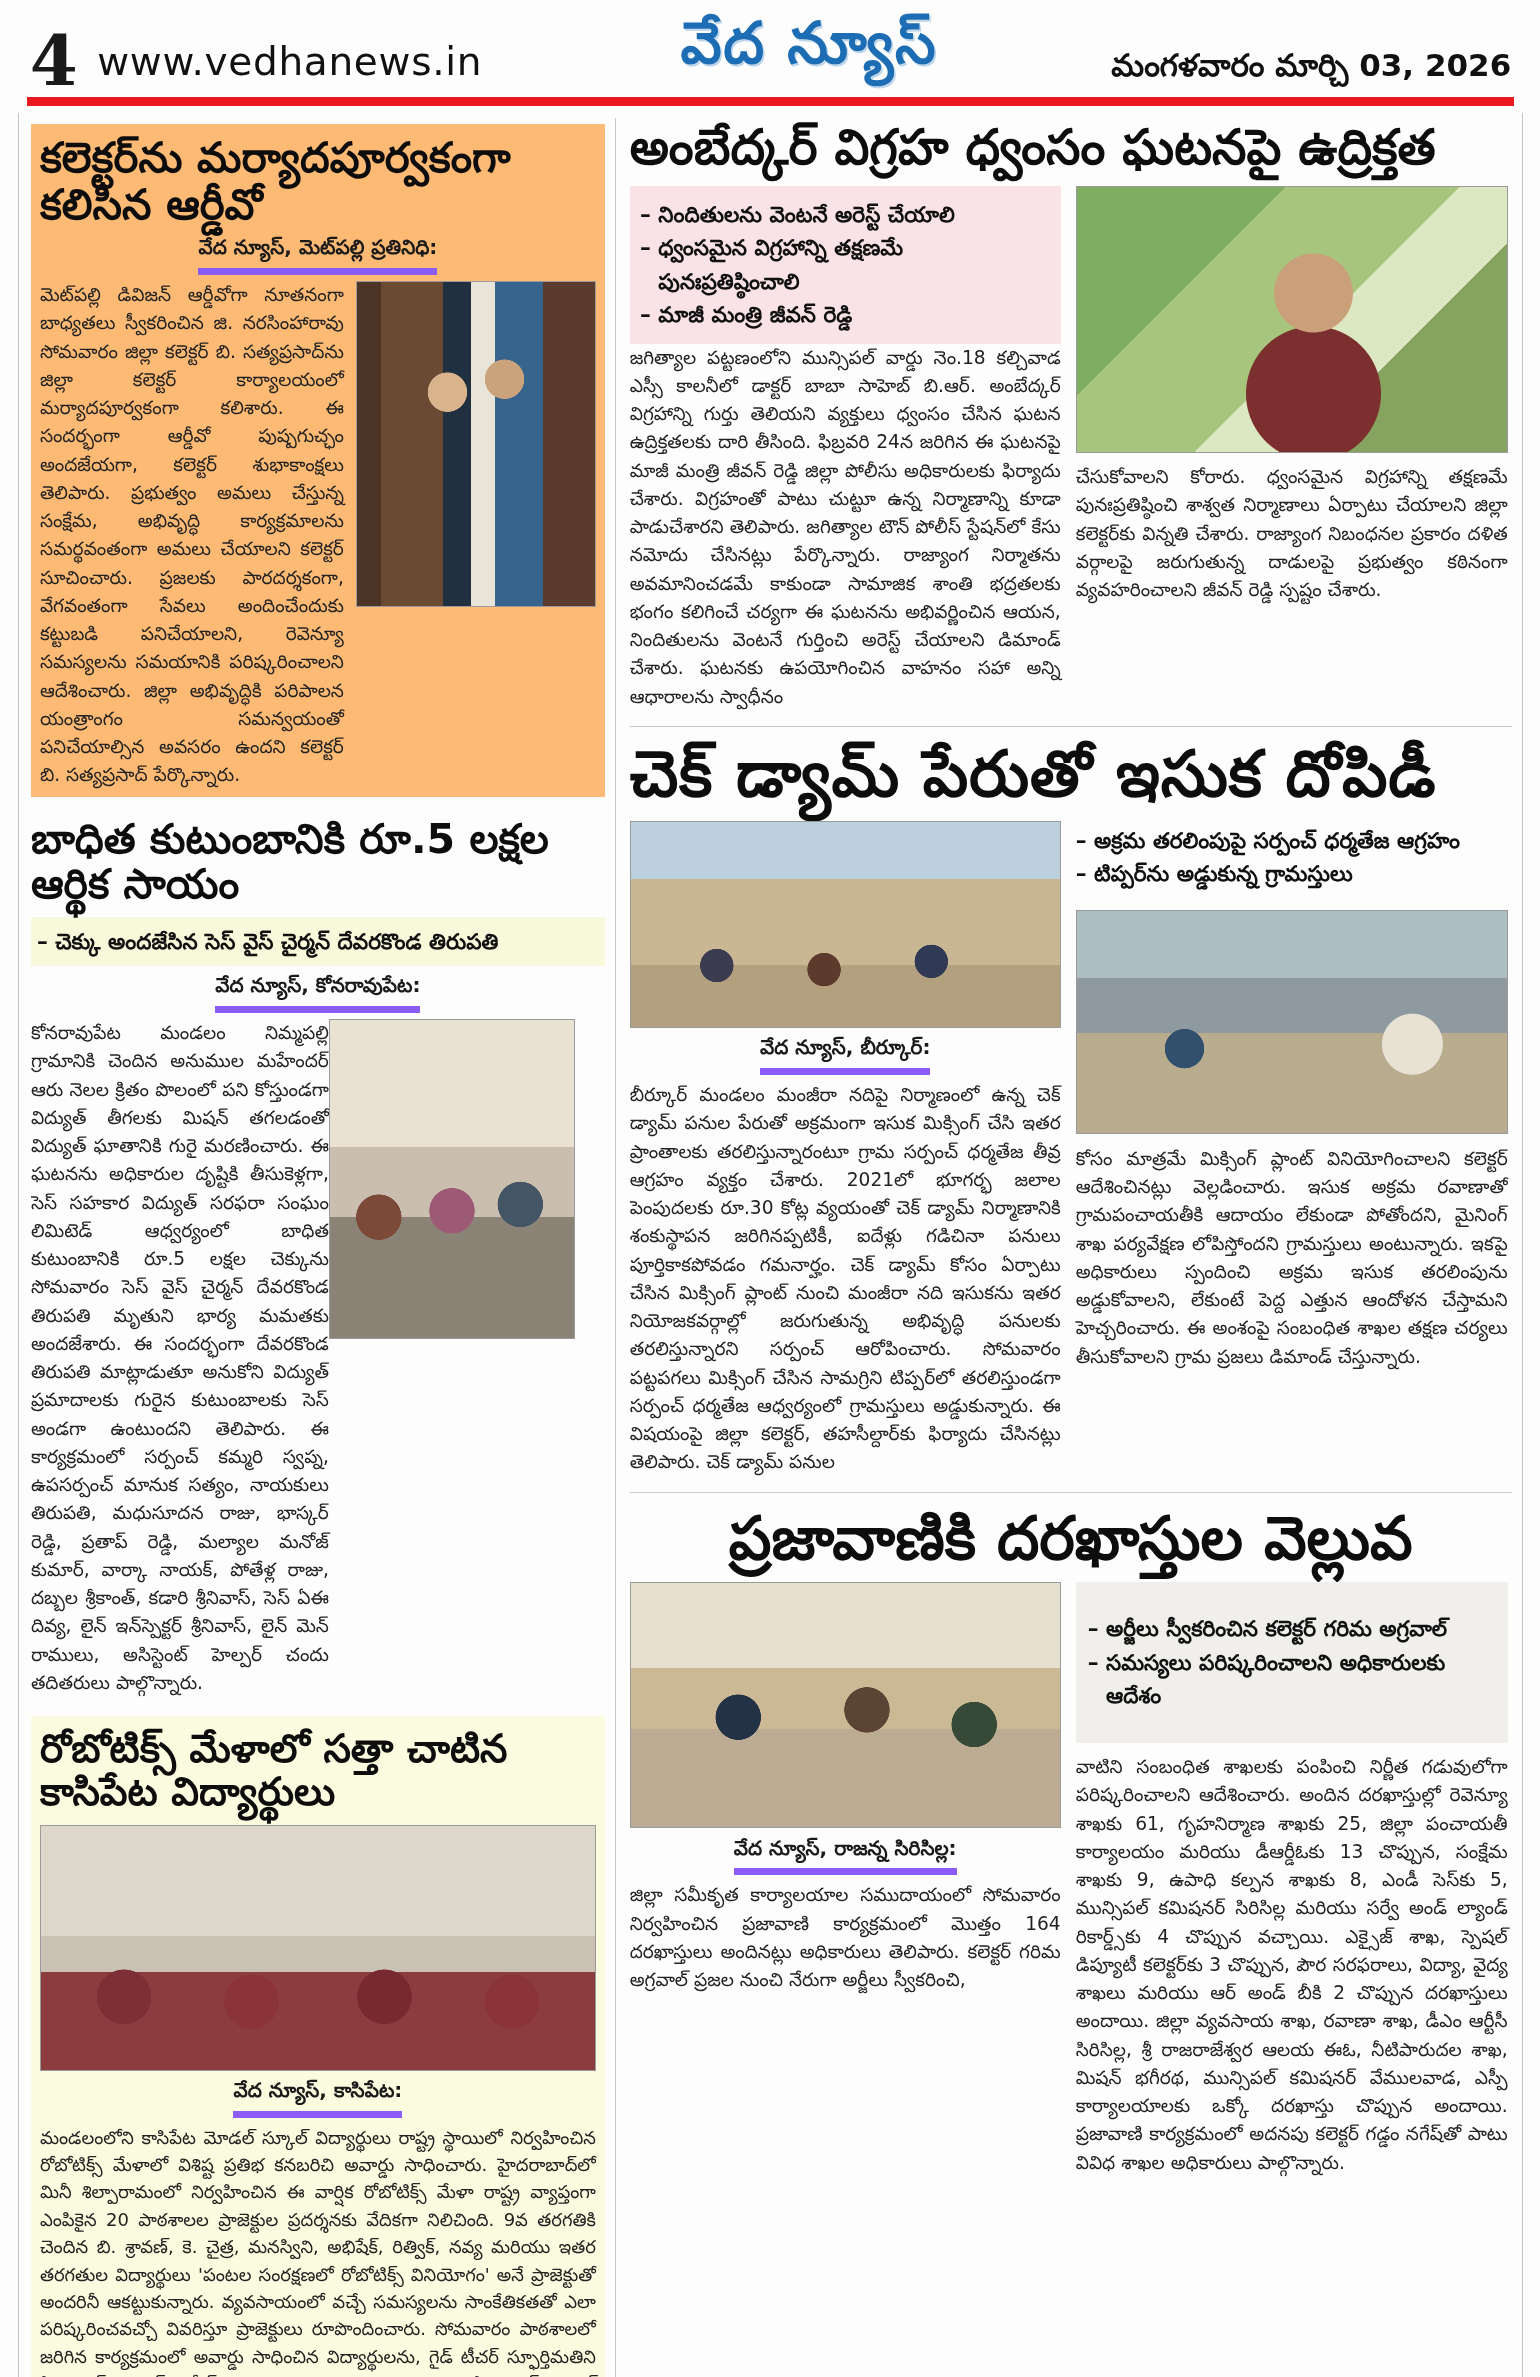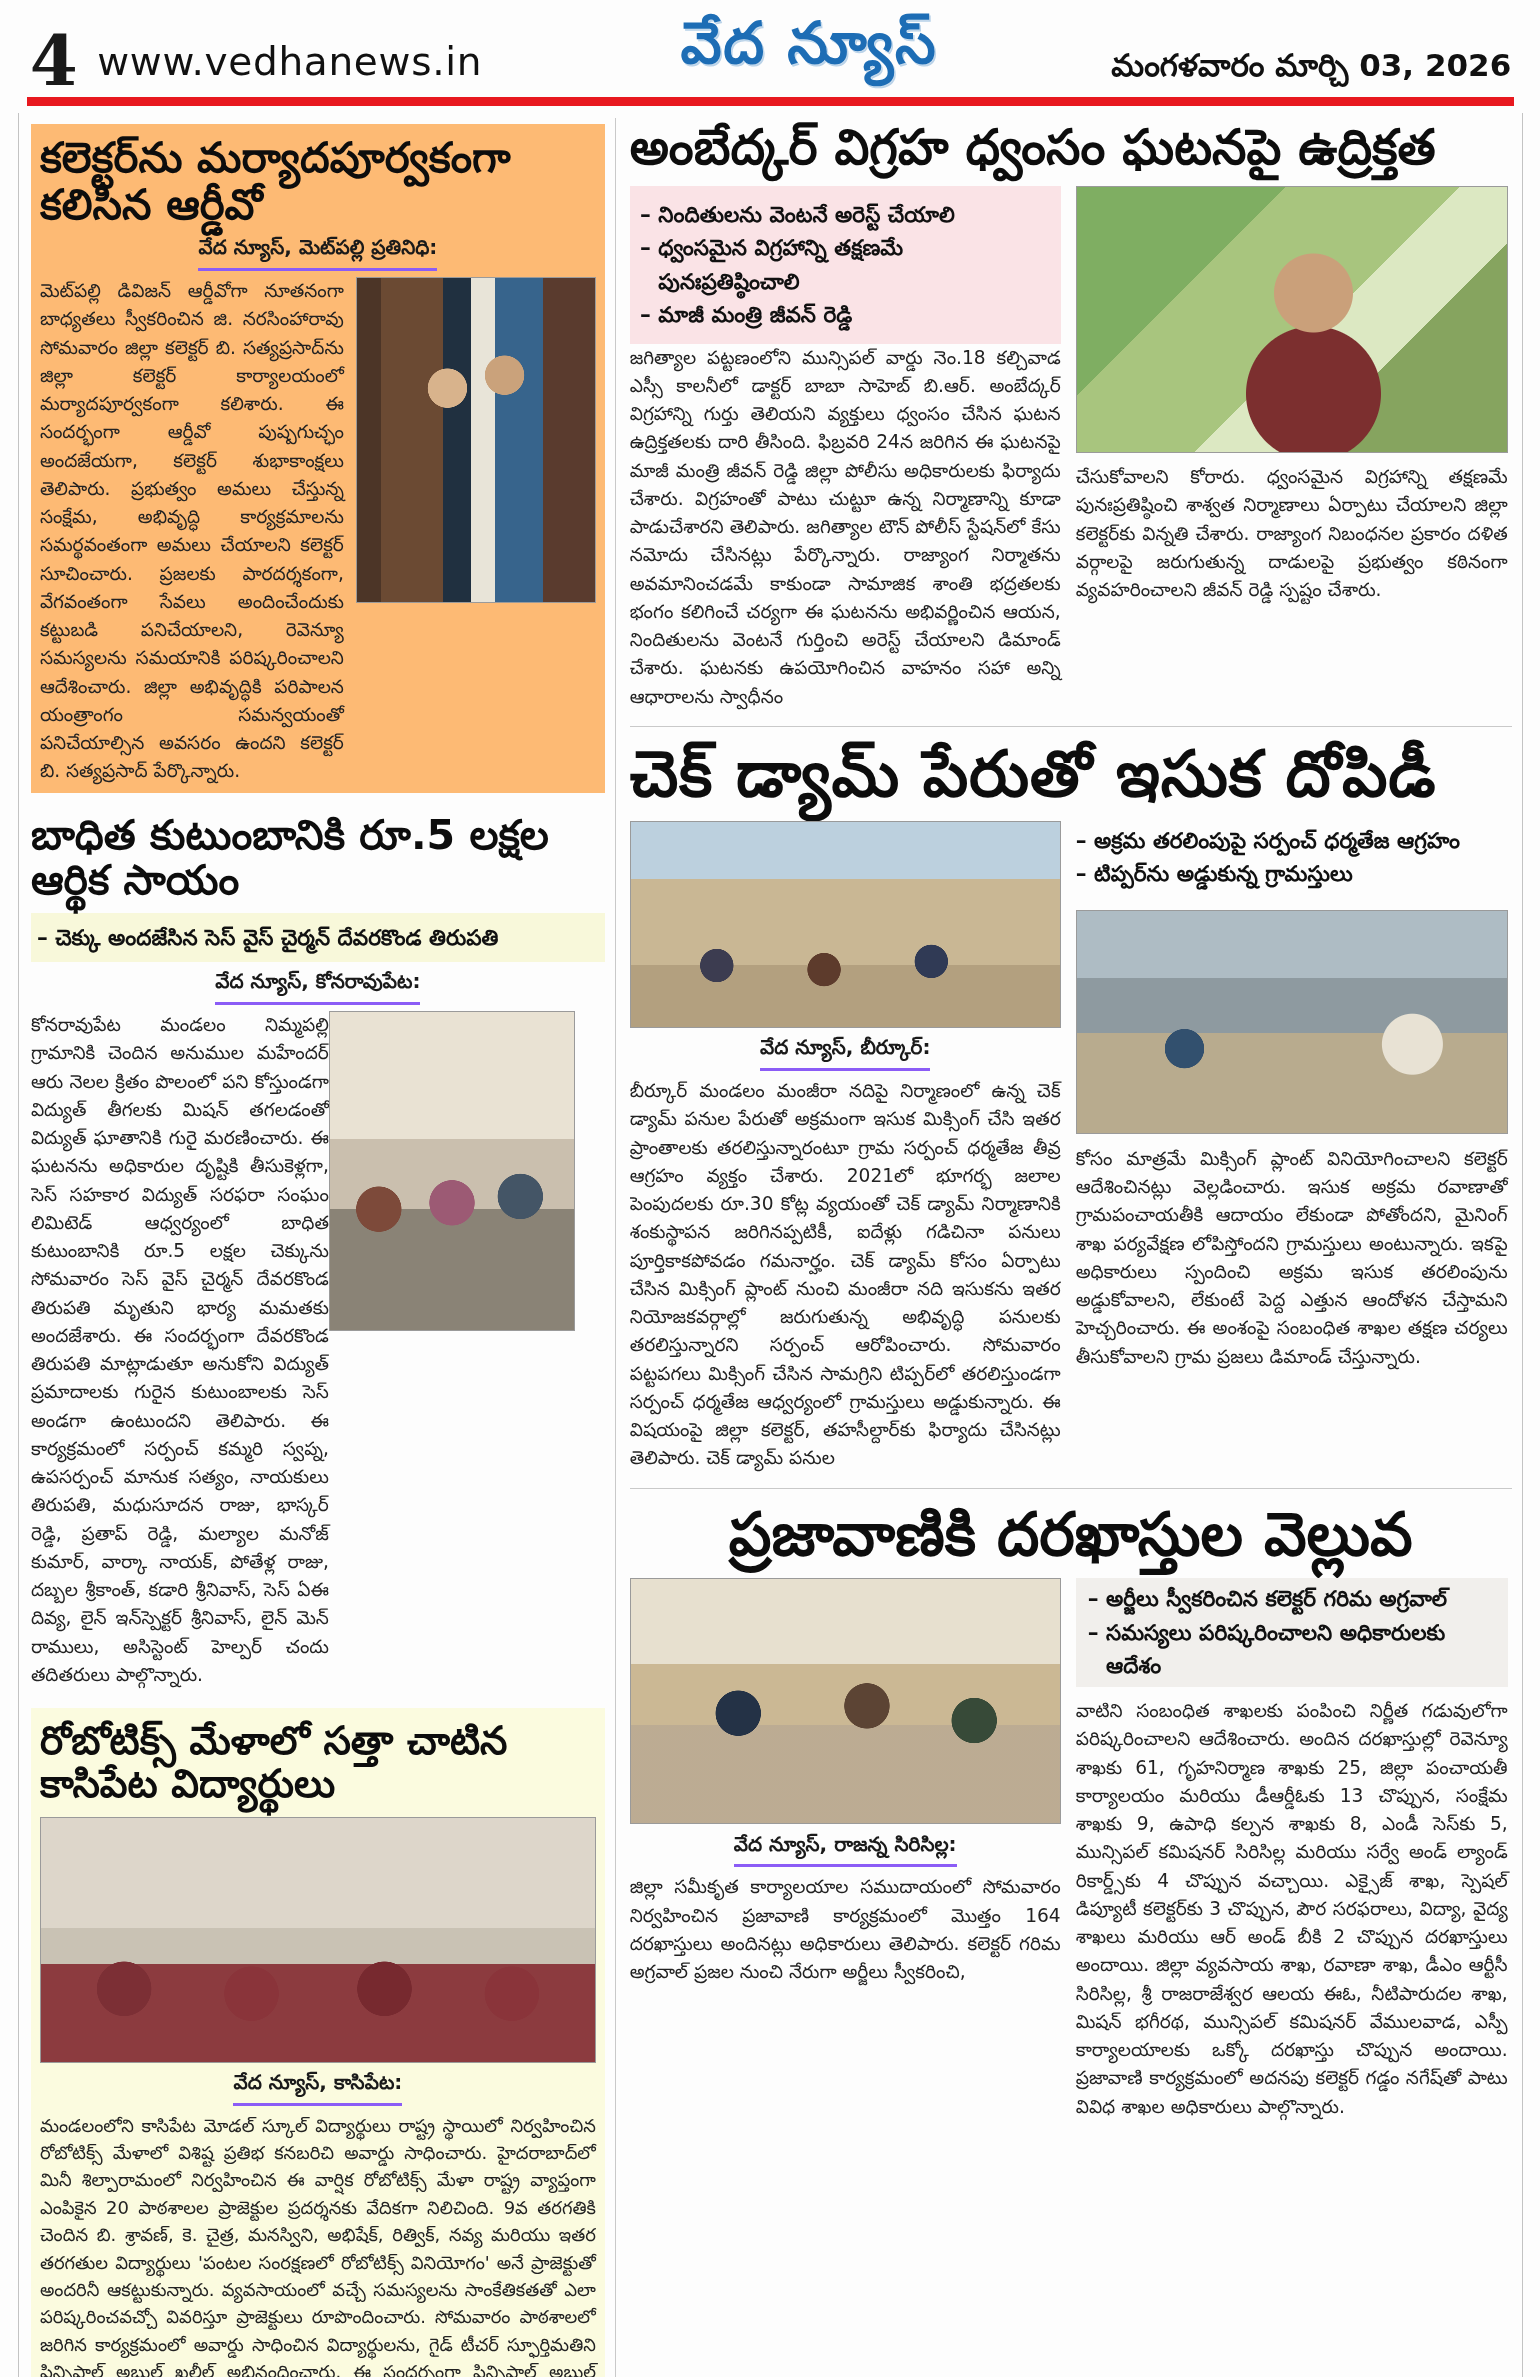--- a/index.html
+++ b/index.html
@@ -19,21 +19,21 @@
   
   .frame { border-left:1.5px solid #c3c3c3; border-right:1.5px solid #c3c3c3; margin:7.5px 1.5px 0 1.5px; padding:4.5px 7.5px 0 7.5px; }
 
   .content { display:flex; gap:0; }
   .col-left { width:589px; padding:6px 10.4px 0 4.5px; }
   .col-right { width:906px; border-left:1.5px solid #c9c9c9; padding:3px 3px 0 13.4px; }
 
   .article { position:relative; overflow:hidden; }
   .headline { font-weight:800; color:#0d0d0d; line-height:1.12; letter-spacing:0; }
   .byline-wrap { text-align:center; margin:7.5px 0 6px 0; }
-  .byline { display:inline-block; font-size:20px; font-weight:700; border-bottom:3px solid #8b5cf6; padding-bottom:3.7px; }
+  .byline { display:inline-block; font-size:20px; font-weight:700; border-bottom:7px solid #8b5cf6; padding-bottom:3.7px; }
   .bodytext { font-size:18.6px; line-height:1.52; text-align:justify; color:#222; }
   .kicker-line { font-size:21.6px; font-weight:700; color:#111; line-height:1.55; display:flex; }
   .kicker-line::before { content:"– "; margin-right:7.5px; font-weight:800; }
   .photo { background:#cfcfcf; border:0.7px solid #9a9a9a; }
 
   
   .a1 { background:#fdba74; padding:10.4px 9px 7.5px 9px; }
   .a1 .headline { font-size:42px; }
   .a1-row { display:flex; gap:12px; margin-top:3px; }
   .a1 .bodytext { width:304px; }
@@ -89,21 +89,21 @@
       linear-gradient(180deg,#bcd0de 0 28%, #c9b794 28% 70%, #b3a07f 70% 100%);
   }
   .b2 .photo-tipper { width:432px; height:224px; margin-top:12px;
     background:
       radial-gradient(circle at 78% 60%, #e8e2d4 0 30px, transparent 31px),
       radial-gradient(circle at 25% 62%, #32506e 0 19.4px, transparent 20px),
       linear-gradient(180deg,#aebcc4 0 30%, #8e9aa0 30% 55%, #b8ab8e 55% 100%);
   }
   .b2 .kbox { padding:3px 0 7.5px 0; }
   .b3 .headline { font-size:60px;text-align:center; }
-  .b3 .kbox { background:#f1efec; padding:4px 12px; }
+  .b3 .kbox { background:#f1efec; padding:30px 12px; }
   .b3 .photo-office { width:431px; height:246px;
     background:
       radial-gradient(circle at 25% 55%, #243246 0 22.4px, transparent 23px),
       radial-gradient(circle at 55% 52%, #5c4434 0 22.4px, transparent 23px),
       radial-gradient(circle at 80% 58%, #374a38 0 22.4px, transparent 23px),
       linear-gradient(180deg,#e7e0cf 0 35%, #cbb894 35% 60%, #74584049 60% 100%),
       linear-gradient(180deg,#d9cdb4 0 100%);
   }
 </style>
 </head>

